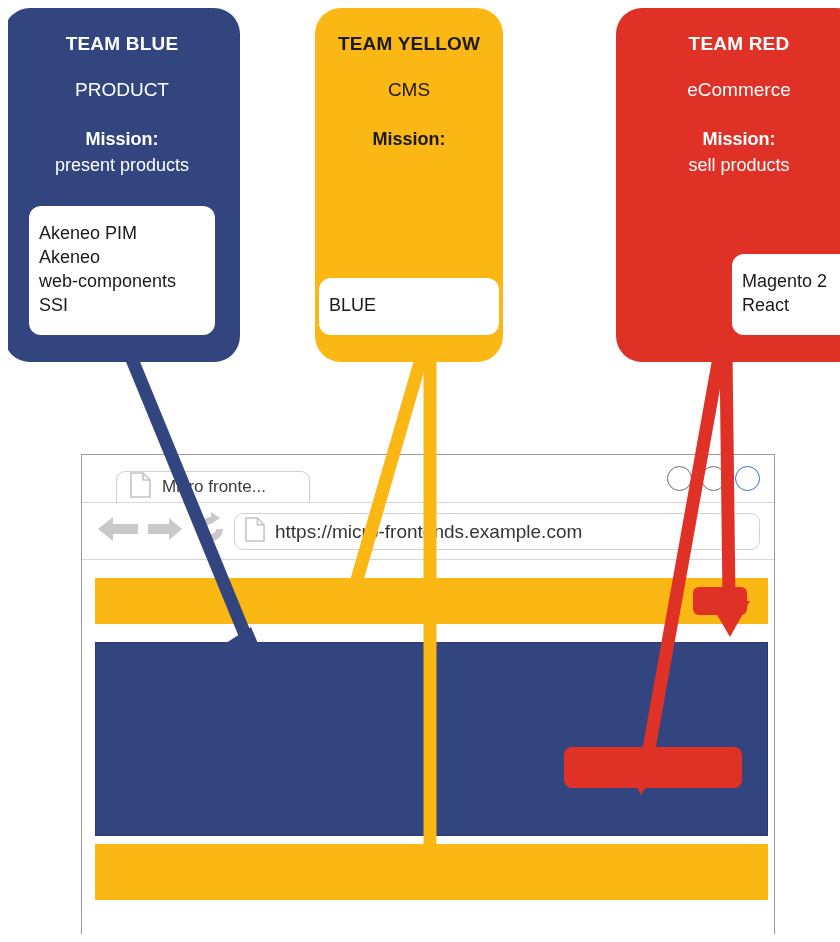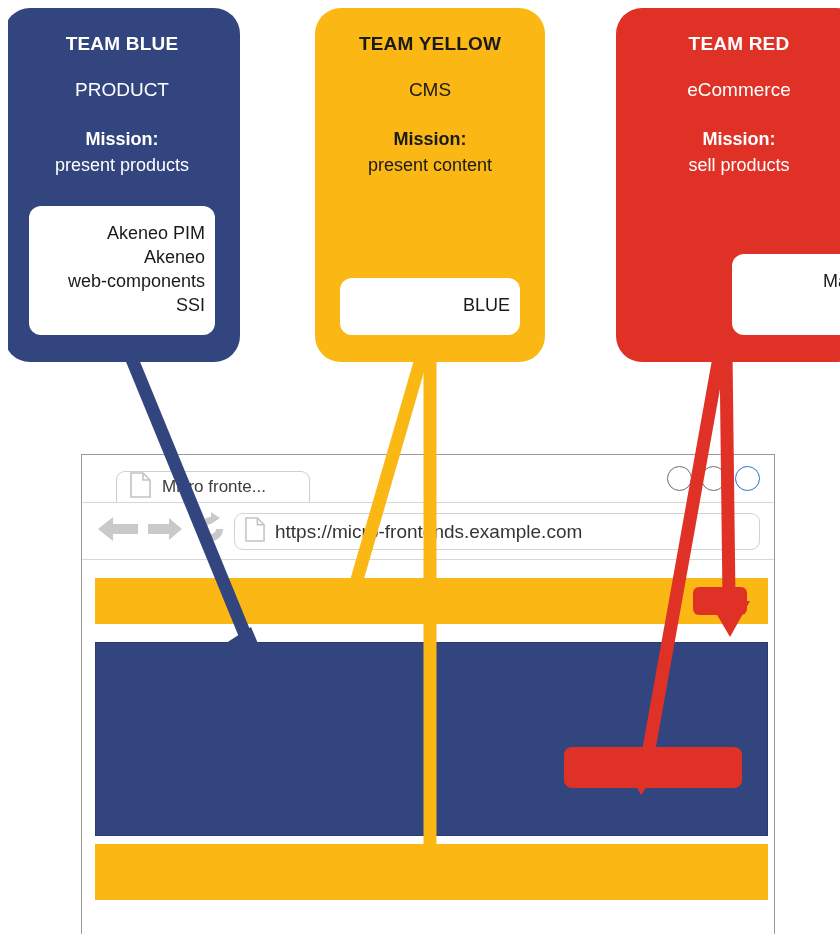--- a/index.html
+++ b/index.html
@@ -25,21 +25,21 @@
     position: absolute;
     top: 8px;
     height: 354px;
     border-radius: 26px;
     box-sizing: border-box;
     padding-top: 26px;
     text-align: center;
     overflow: hidden;
   }
   .team-card.blue   { left: -4px;  width: 236px; background: #33457f; color: #ffffff; }
-  .team-card.yellow { left: 307px; width: 230px; background: #fbb714; color: #1a1a1a; }
+  .team-card.yellow { left: 307px; width: 188px; background: #fbb714; color: #1a1a1a; }
   .team-card.red    { left: 608px; width: 246px; background: #e03127; color: #ffffff; }
 
   .team-title {
     font-size: 19px;
     font-weight: bold;
     letter-spacing: 0.2px;
     line-height: 1.1;
   }
   .team-domain {
     margin-top: 25px;
@@ -58,21 +58,21 @@
     position: absolute;
     left: 50%;
     transform: translateX(-50%);
     bottom: 27px;
     background: #ffffff;
     border-radius: 12px;
     color: #1a1a1a;
     font-size: 18px;
     line-height: 1.33;
     padding: 16px 10px 17px;
-    text-align: right;
+    text-align: left;
     box-sizing: border-box;
   }
   .team-card.blue   .tech-box { width: 186px; }
   .team-card.yellow .tech-box { width: 180px; }
   .team-card.red    .tech-box { width: 186px; left: 116px; transform: none; }
   .tech-line { display: block; white-space: nowrap; }
 
   
   #browser {
     position: absolute;
@@ -219,21 +219,20 @@
       <span class="tech-line">web-components</span>
       <span class="tech-line">SSI</span>
     </div>
   </div>
 
   <div class="team-card yellow">
     <div class="team-title">TEAM YELLOW</div>
     <div class="team-domain">CMS</div>
     <div class="mission-block">
       <span class="mission-label">Mission:</span>
-      <span class="mission-text">present content</span>
     </div>
     <div class="tech-box">
       <span class="tech-line">BLUE</span>
     </div>
   </div>
 
   <div class="team-card red">
     <div class="team-title">TEAM RED</div>
     <div class="team-domain">eCommerce</div>
     <div class="mission-block">

